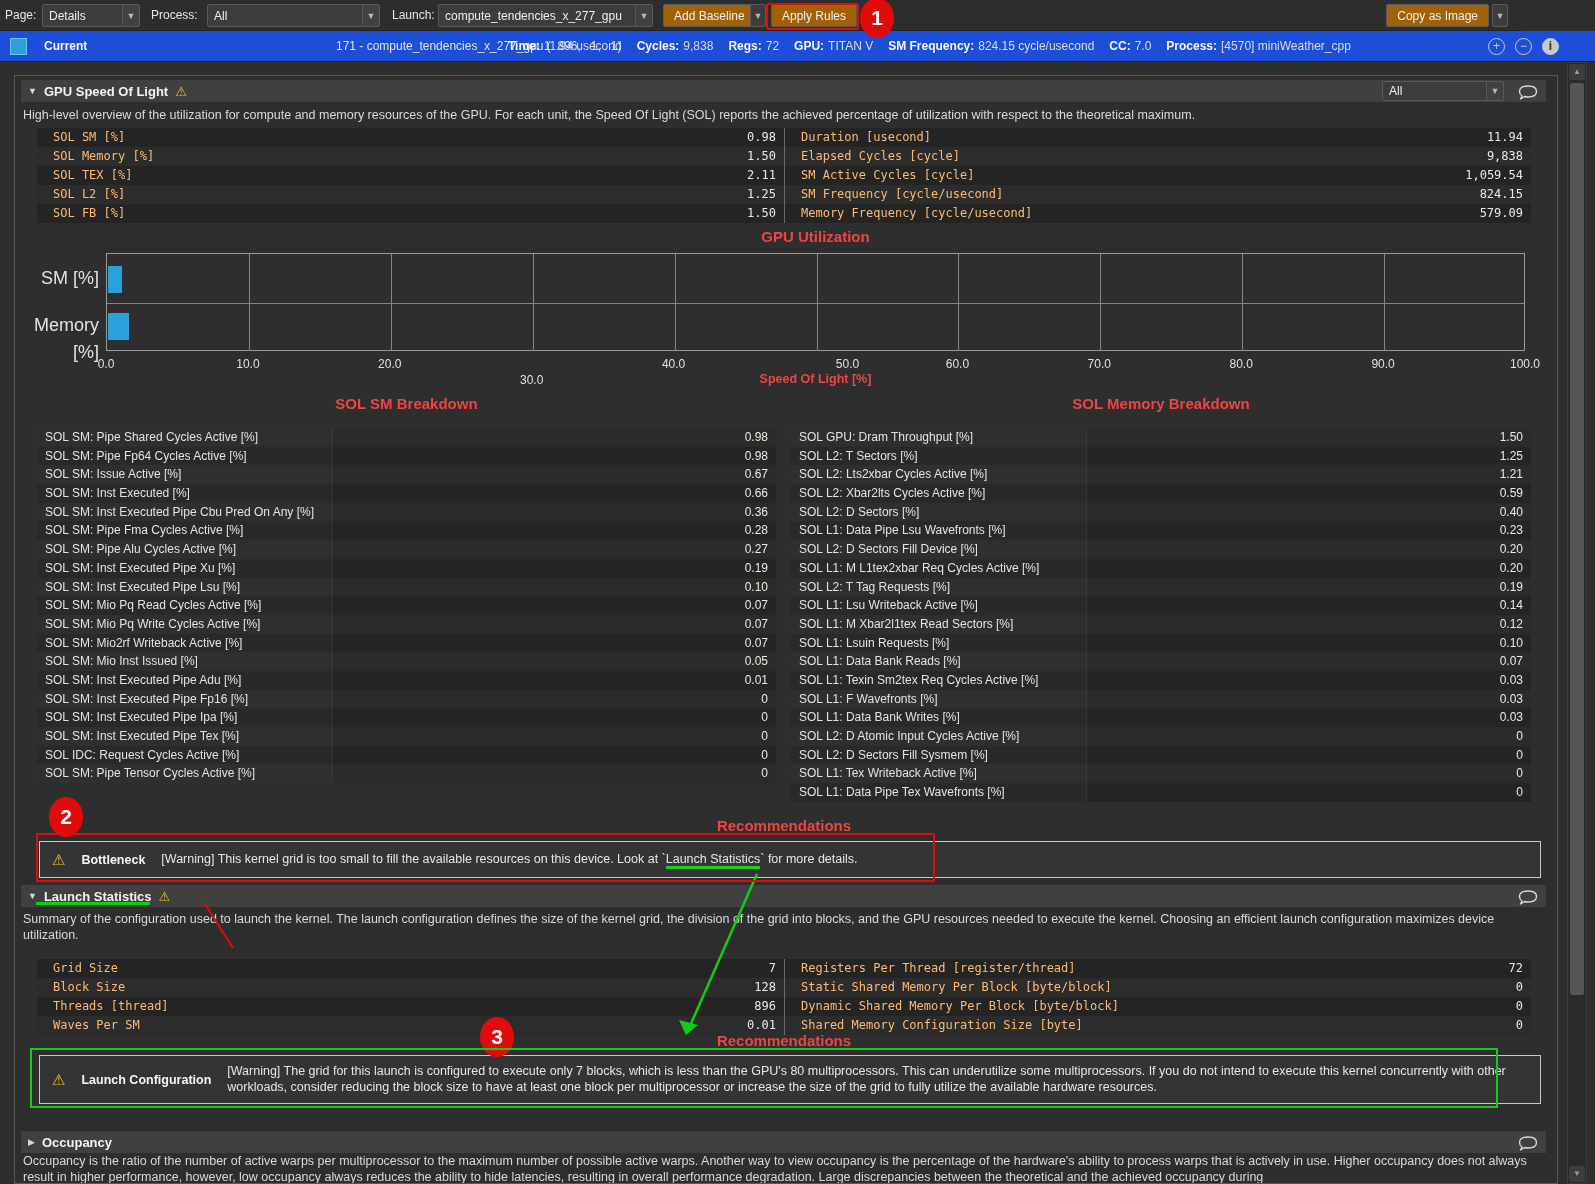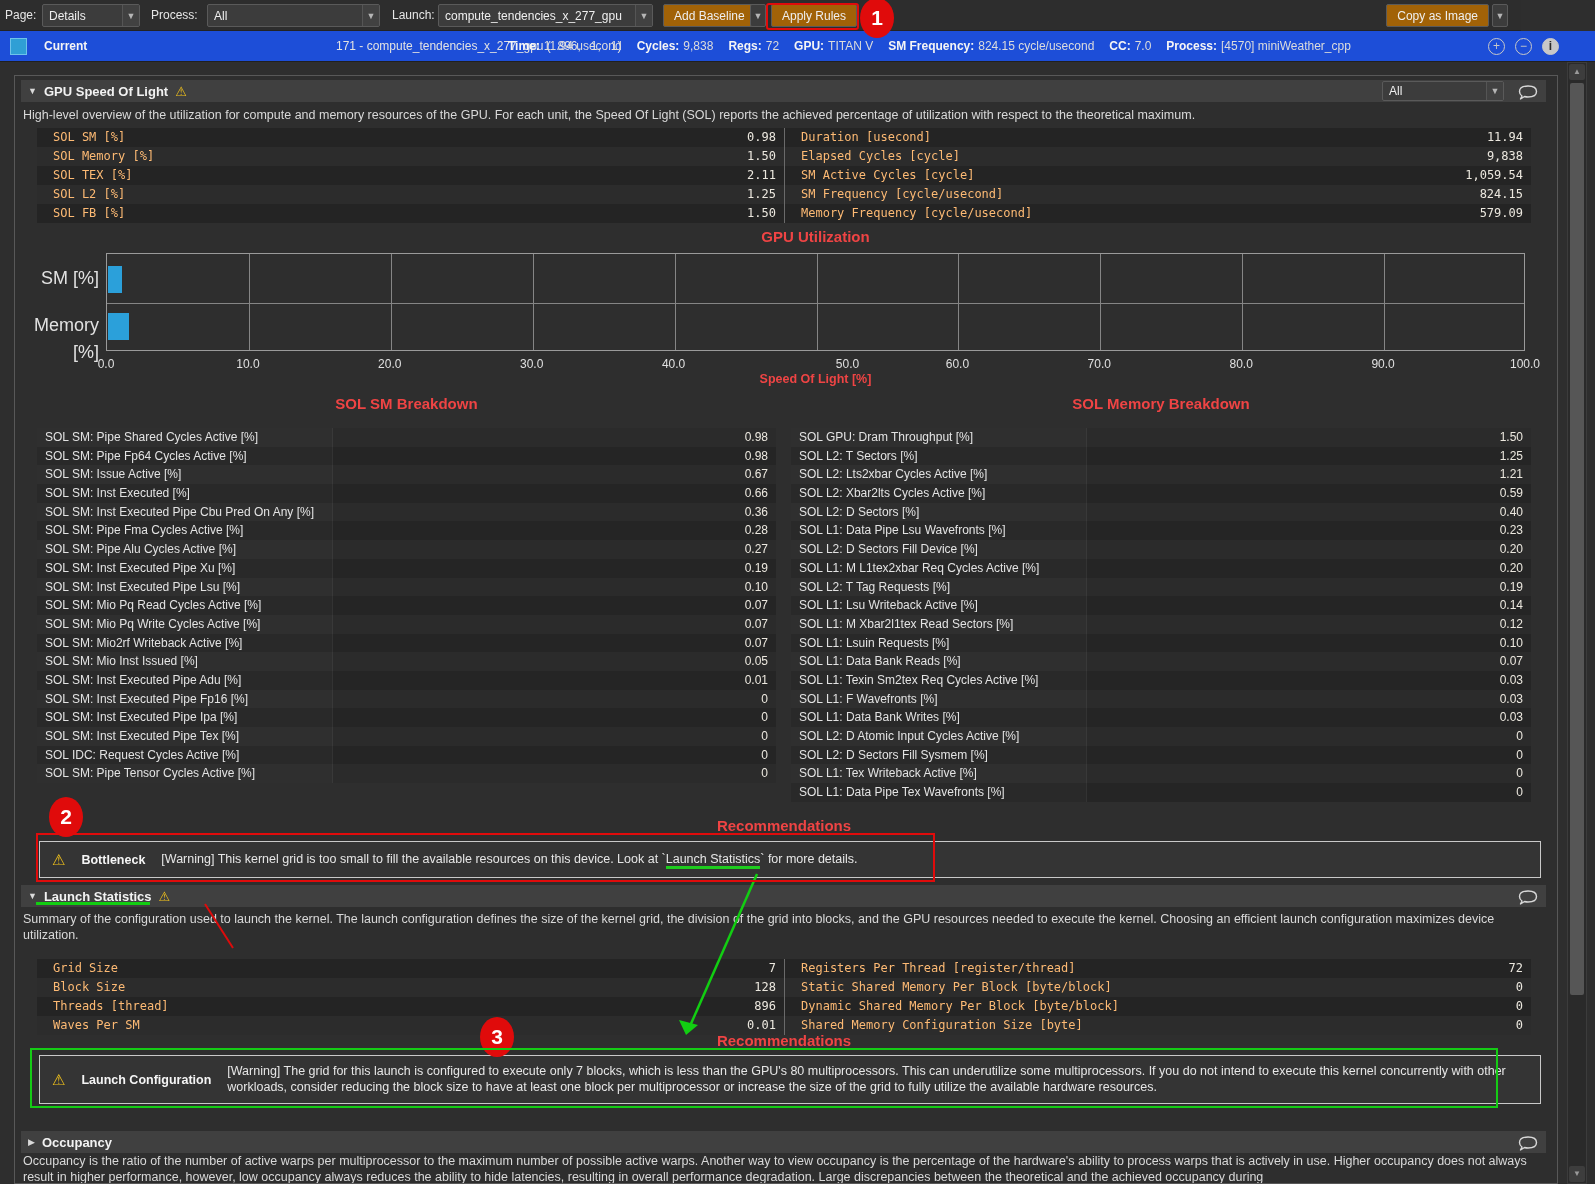--- a/index.html
+++ b/index.html
@@ -233,21 +233,21 @@
       <div class="vline" style="left: 709.5px;"></div>
       <div class="vline" style="left: 851.4px;"></div>
       <div class="vline" style="left: 993.3px;"></div>
       <div class="vline" style="left: 1135.2px;"></div>
       <div class="vline" style="left: 1277.1px;"></div>
     </div>
   <div id="tick-layer">
       <div class="tick" style="left: 91px;">0.0</div>
       <div class="tick" style="left: 232.9px;">10.0</div>
       <div class="tick" style="left: 374.8px;">20.0</div>
-      <div class="tick" style="left: 516.7px;">30.0</div>
+      <div class="tick" style="left: 516.7px; margin-top: 16px;">30.0</div>
       <div class="tick" style="left: 658.6px;">40.0</div>
       <div class="tick" style="left: 800.5px; margin-left: 32px;">50.0</div>
       <div class="tick" style="left: 942.4px;">60.0</div>
       <div class="tick" style="left: 1084.3px;">70.0</div>
       <div class="tick" style="left: 1226.2px;">80.0</div>
       <div class="tick" style="left: 1368.1px;">90.0</div>
       <div class="tick" style="left: 1510px;">100.0</div>
     </div>
   <div class="center-title" style="top:296px;left:91px;width:1419px;font-size:12.5px">Speed Of Light [%]</div>
 

